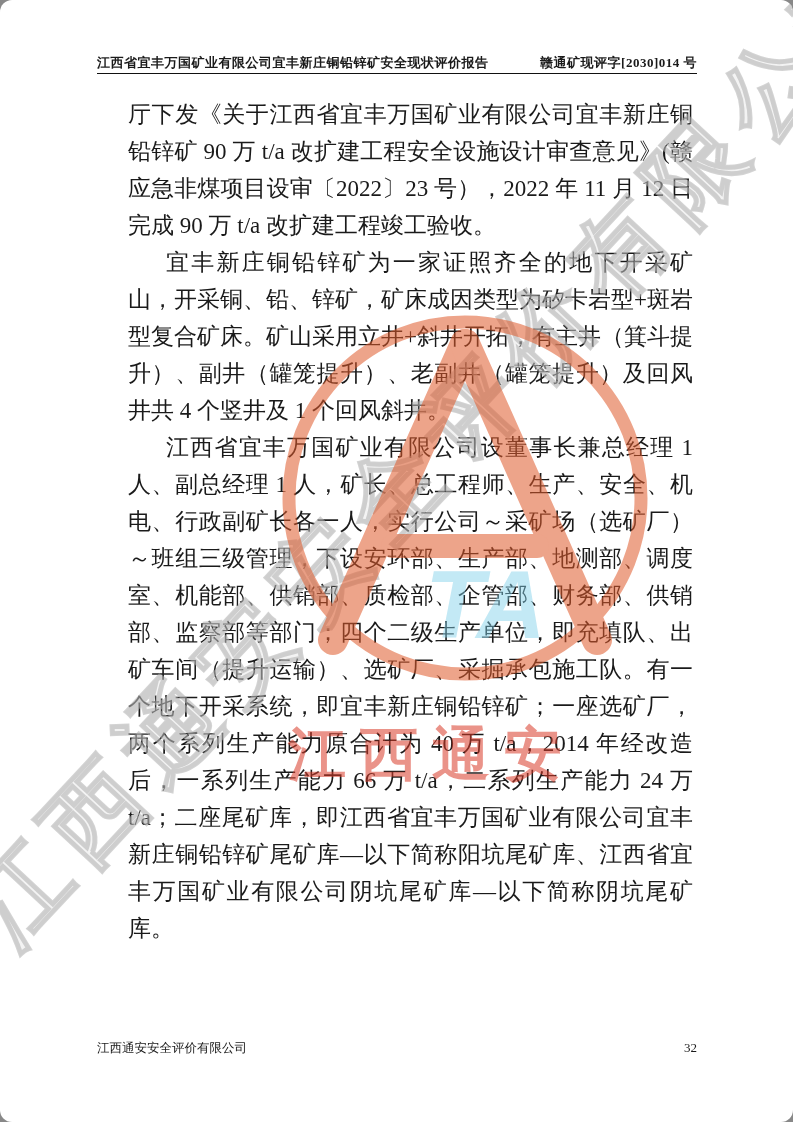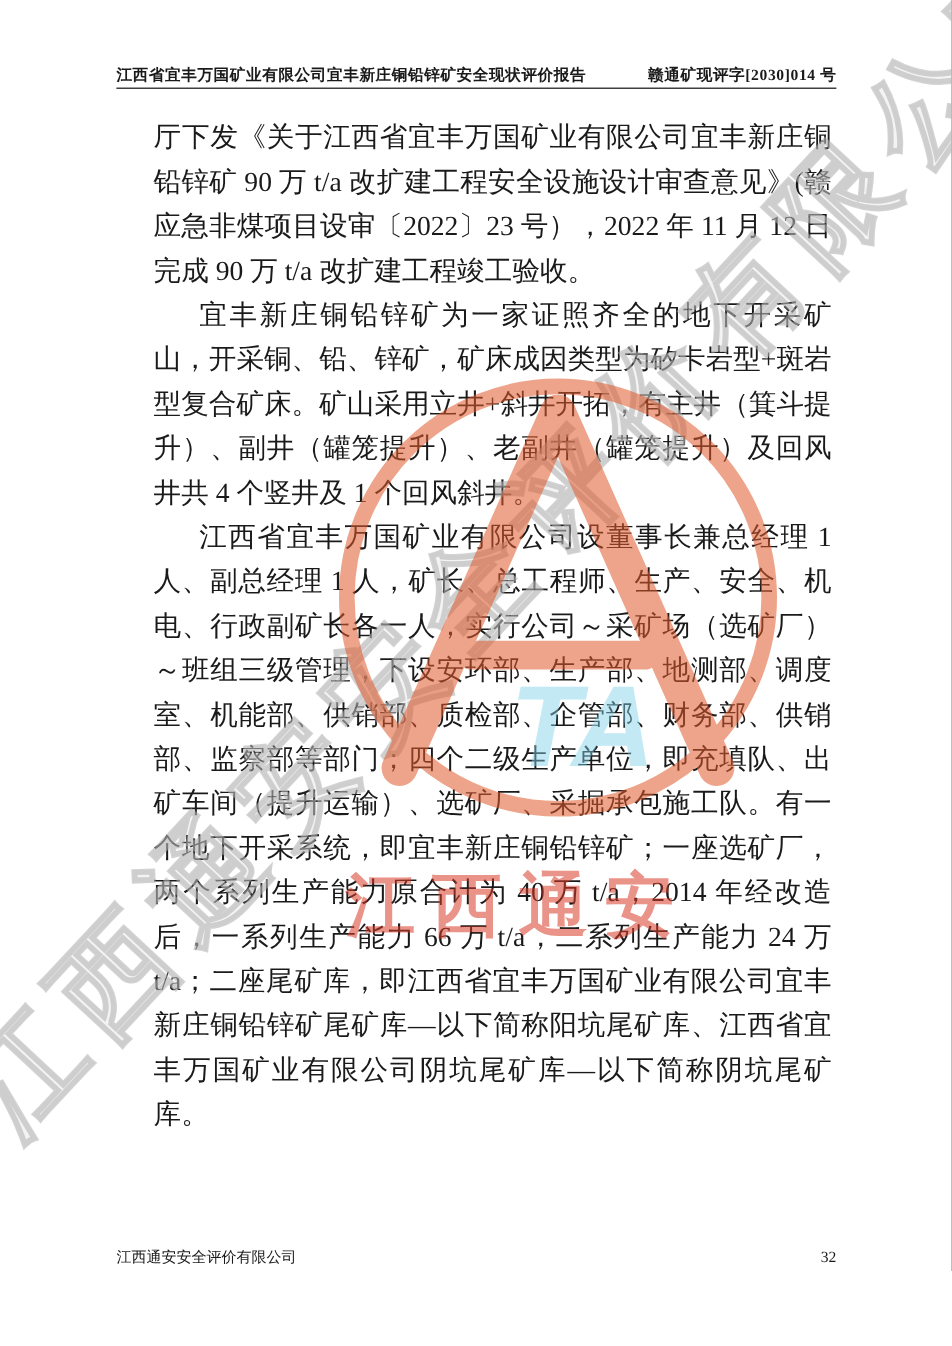--- a/index.html
+++ b/index.html
@@ -4,20 +4,21 @@
 <style>
   html,body{margin:0;padding:0;background:#888;}
   .page{
     position:relative;
     width:793px;height:1122px;
     margin:0 auto;
     background:#ffffff;
     overflow:hidden;
     font-family:"Liberation Serif","DejaVu Serif",serif;
     color:#1a1a1a;
+    border-radius:12px;
   }
 
   
   .header{
     position:absolute;left:97px;top:54px;width:600px;
     display:flex;justify-content:space-between;align-items:flex-end;
     font-size:13px;font-weight:bold;letter-spacing:0.5px;
     white-space:nowrap;
   }
   .header-rule{

